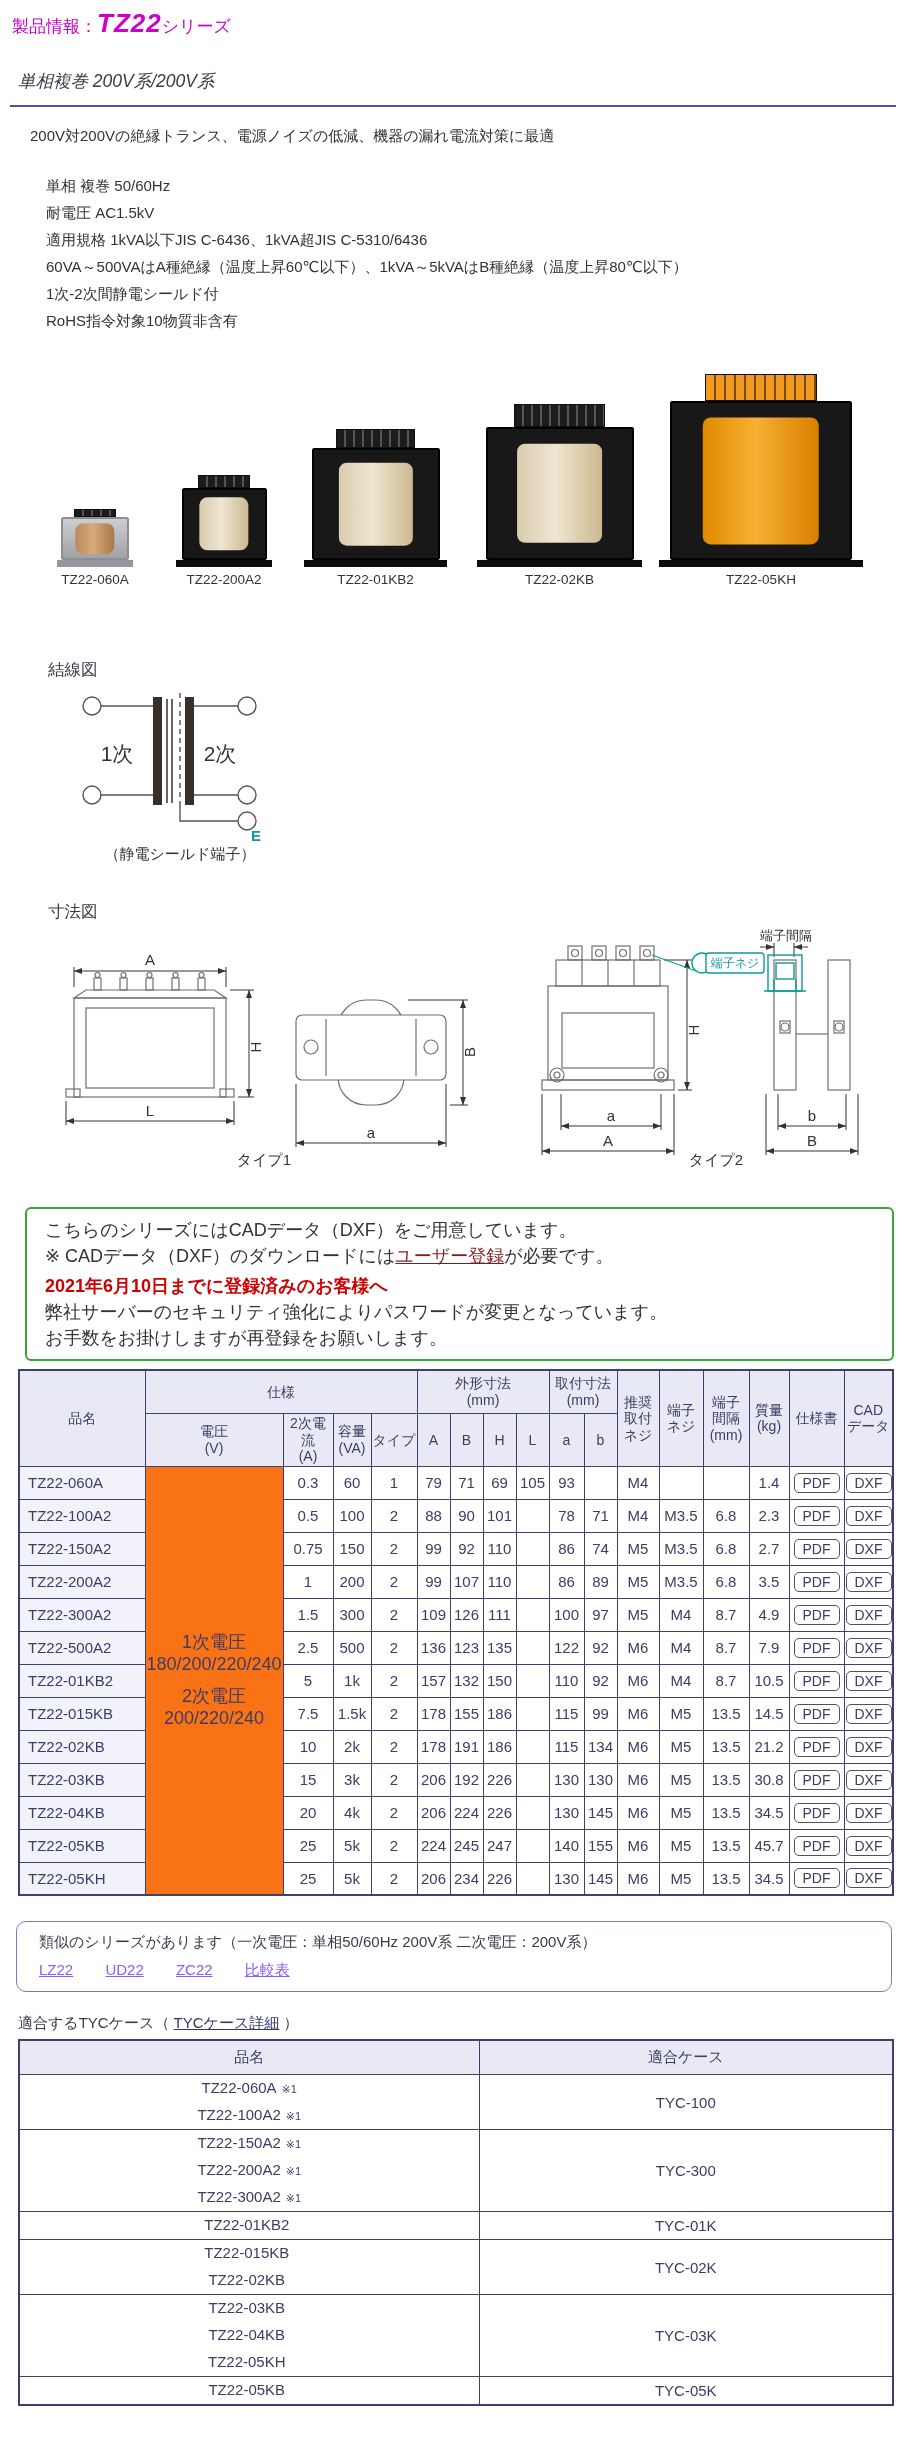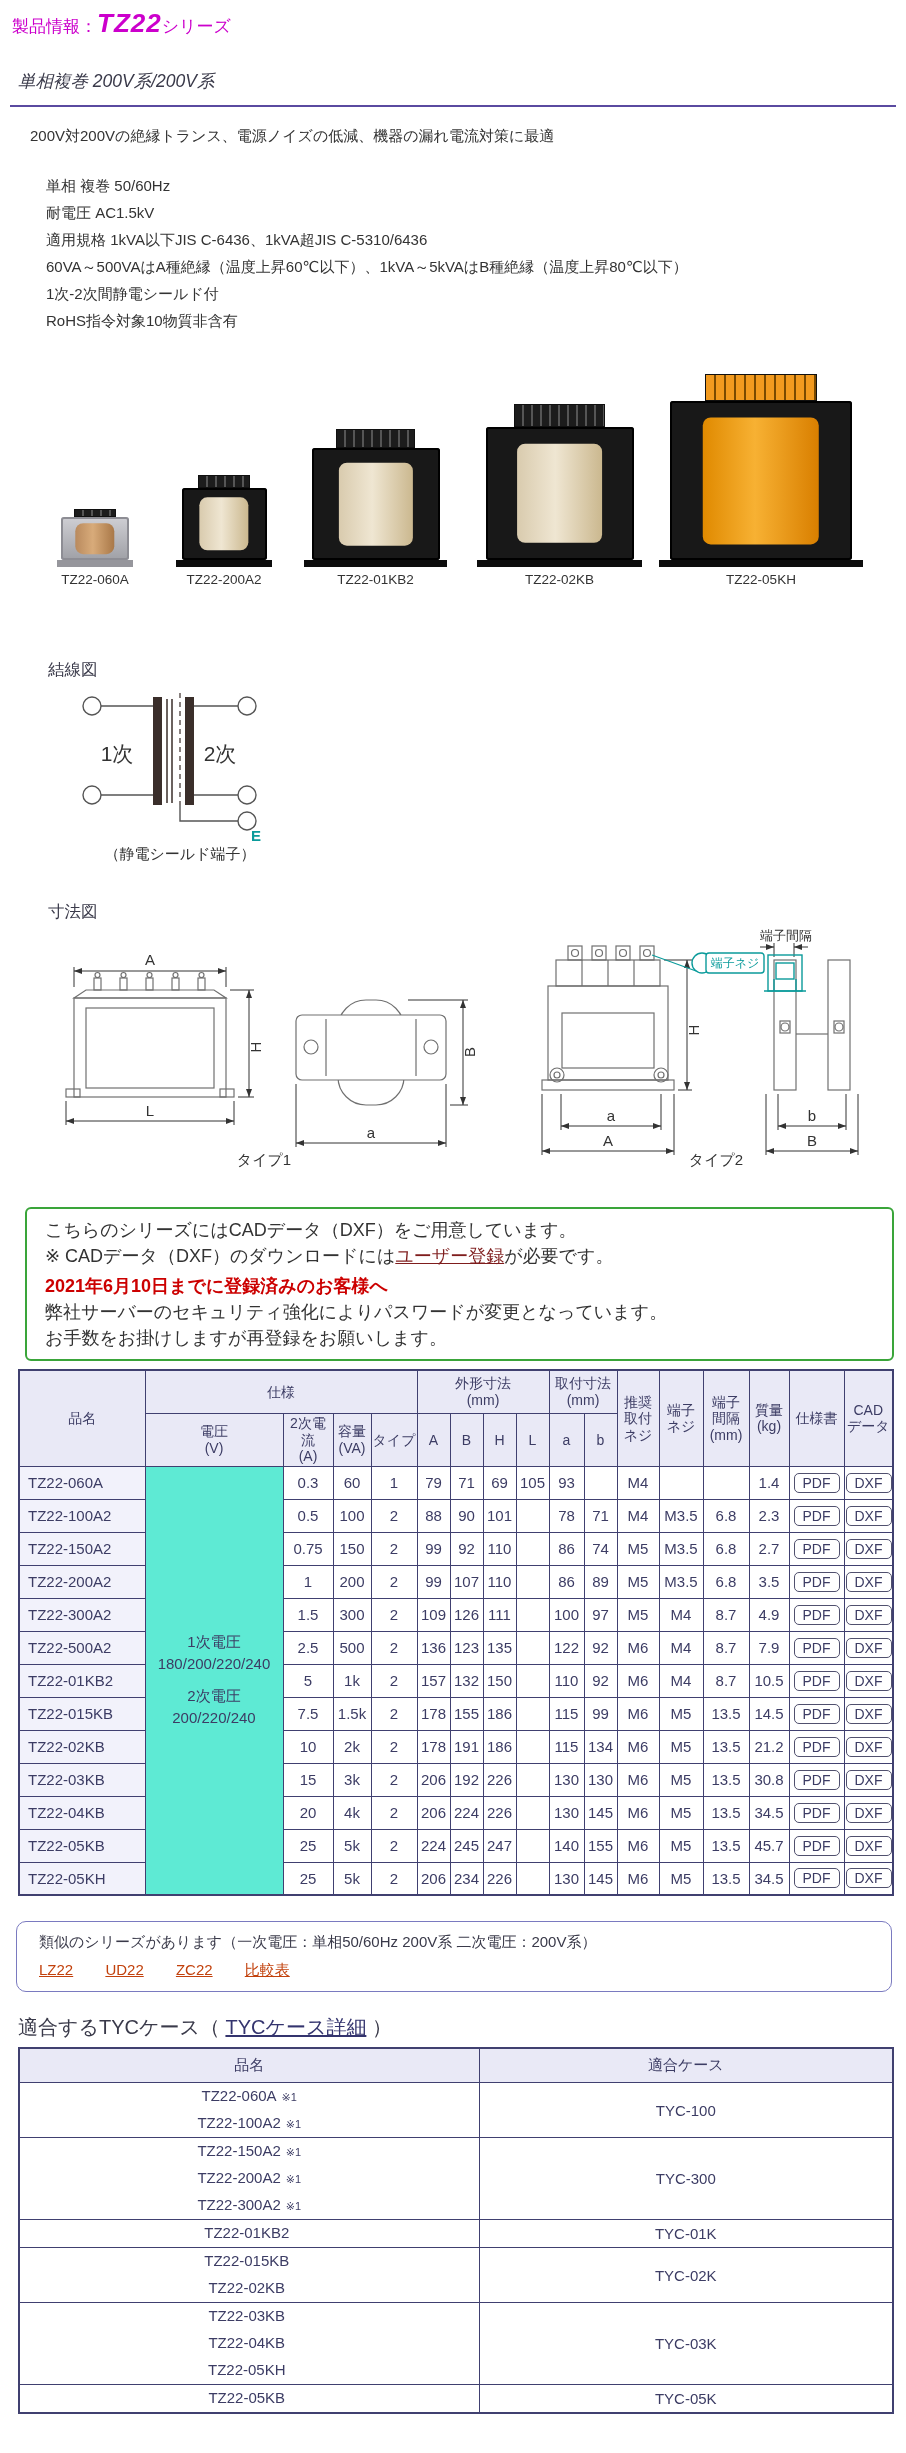--- a/index.html
+++ b/index.html
@@ -46,30 +46,30 @@
 
   
   table.spec{border-collapse:collapse;table-layout:fixed;width:874px;margin:8px 0 0 8px;color:#3c3c64;border:2px solid #404070;}
   .spec th,.spec td{border:1px solid #404070;text-align:center;padding:1px 1px;overflow:hidden;}
   .spec th{background:#e9e9f6;font-weight:normal;white-space:pre-line;line-height:1.18;font-size:14px;}
   .spec thead tr:first-child th{height:40px;}
   .spec thead tr:last-child th{height:36px;}
   .spec tbody tr{height:33px;}
   .spec tbody td{font-size:15px;background:#ffffff;}
   .spec td.name{background:#f2f2fb;text-align:left;padding-left:8px;}
-  .spec td.vcell{font-size:15px;line-height:22px;background:#5eead4;vertical-align:middle;}
+  .spec td.vcell{font-size:18px;line-height:22px;background:#f97316;vertical-align:middle;}
   .vgap{margin-top:10px;}
   .btn{display:inline-block;border:1px solid #50506e;border-radius:5px;padding:1px 8px;font-size:14px;background:#fff;color:#3c3c64;cursor:pointer;}
 
   
   .simbox{margin:25px 4px 0 6px;border:1px solid #7a7ac0;border-radius:10px;padding:11px 22px;font-size:15px;color:#3a3a4a;}
   .simlinks{margin-top:9px;}
-  .simlinks a{color:#c2410c;text-decoration:underline;margin-right:28px;cursor:pointer;}
-
-  .tycttl{margin:22px 0 0 8px;font-size:20px;color:#3a3a4a;}
+  .simlinks a{color:#8b5cf6;text-decoration:underline;margin-right:28px;cursor:pointer;}
+
+  .tycttl{margin:22px 0 0 8px;font-size:15px;color:#3a3a4a;}
   .tycttl .ulink{color:#34346e;}
 
   
   table.tyc{border-collapse:collapse;table-layout:fixed;width:874px;margin:6px 0 0 8px;color:#3c3c64;border:2px solid #404070;}
   .tyc th,.tyc td{border:1px solid #404070;padding:0;}
   .tyc th{background:#e9e9f6;font-weight:normal;font-size:15px;height:33px;}
   .tyc td{text-align:center;font-size:15px;background:#fff;}
   .tyc td.models div{line-height:25px;}
   .tyc td.case{height:26px;}
   .note{font-size:11px;margin-left:5px;}

